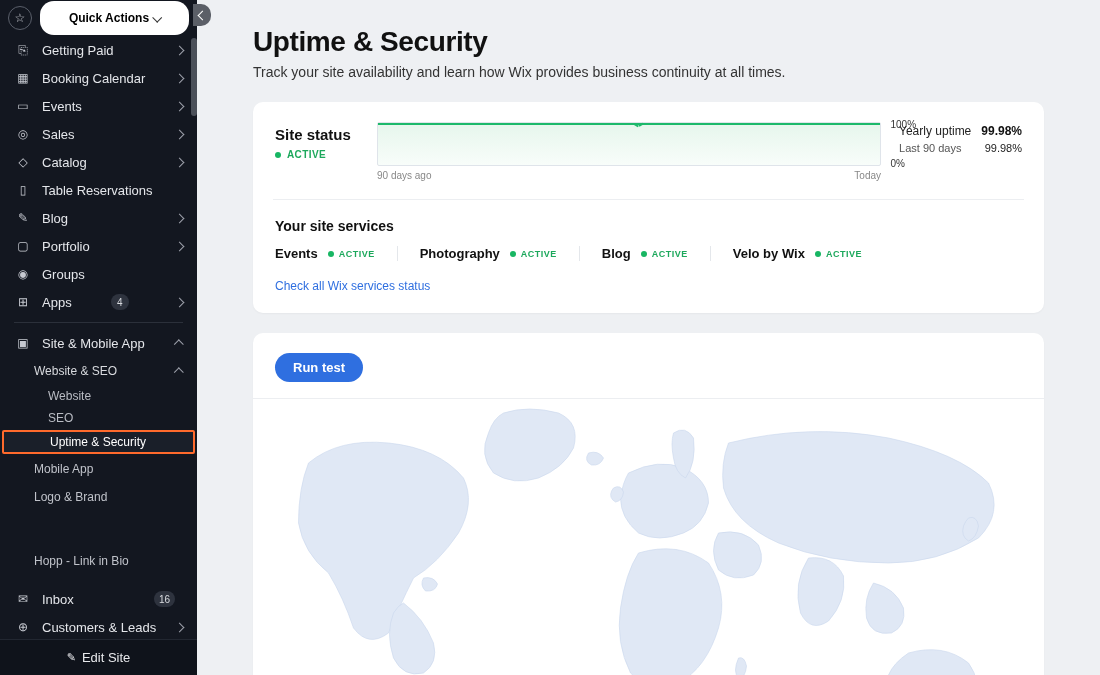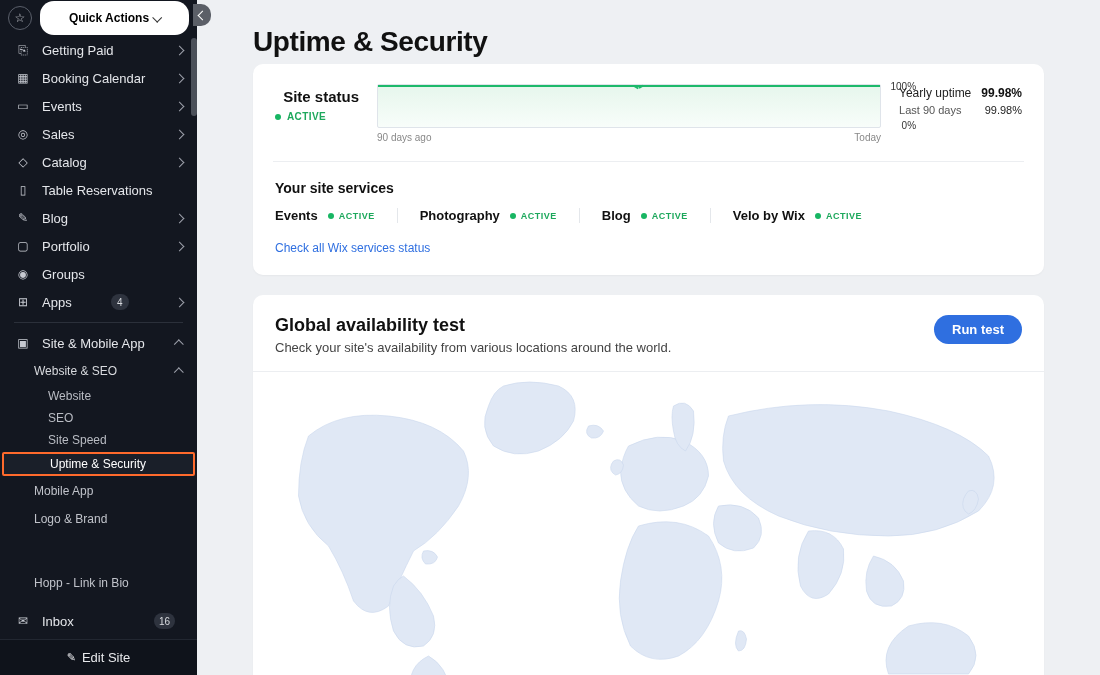--- a/index.html
+++ b/index.html
@@ -22,21 +22,21 @@
   .sub-item.highlighted { border:2px solid #ff6a2c; border-radius:2px; background:#1a1f29; color:#fff; margin: 1px 2px; padding-left:46px; height:24px;}
   .scrollbar-thumb { position:absolute; right:0; top:38px; width:6px; height:78px; background:#4b5059; border-radius:3px; }
   .bottom-bar { height: 36px; background:#0f131b; display:flex; align-items:center; justify-content:center; gap:6px; font-size:13px; color:#e8e9ec; border-top:1px solid #222731;}
   .pencil { font-size:11px; }
 
   
   .main { flex:1; overflow-y:auto; padding: 26px 56px 0 56px; }
   .page-title { font-size: 28px; font-weight: 800; letter-spacing:-0.4px; color:#111; margin-bottom:6px;}
   .page-sub { font-size: 14px; color:#333; margin-bottom: 22px; }
   .card { background:#fff; border-radius:10px; padding: 20px 22px; margin-bottom: 20px; box-shadow: 0 1px 2px rgba(0,0,0,0.04); }
-  .status-row { display:flex; align-items:flex-start; gap: 18px; text-align: right; }
+  .status-row { display:flex; align-items:flex-start; gap: 18px; }
   .status-left { min-width: 84px; padding-top:4px;}
   .status-title { font-size:15px; font-weight:700; color:#111; margin-bottom:6px; }
   .active-pill { display:flex; align-items:center; gap:6px; font-size:10px; font-weight:700; letter-spacing:0.4px; color:#1da85c; }
   .dot { width:6px; height:6px; border-radius:50%; background:#18b663; display:inline-block; }
   .chart-wrap { flex:1; position:relative; }
   .chart { position:relative; height:44px; border:1px solid #dfe4ea; border-radius:2px; background:linear-gradient(#e6f6ec, #f8fdfa); }
   .chart-line { position:absolute; left:0; right:0; top:0; height:2px; background:#1db96b; }
   .chart-dip { position:absolute; top:0; left:51%; width:10px; height:4px; }
   .chart-dip::before{content:""; position:absolute; left:0; top:0; width:5px; height:2px; background:#1db96b; transform-origin:left; transform:rotate(30deg);}
   .chart-dip::after{content:""; position:absolute; left:5px; top:2px; width:5px; height:2px; background:#1db96b; transform-origin:left; transform:rotate(-30deg);}
@@ -153,21 +153,20 @@
       <span>Site &amp; Mobile App</span>
       <span class="nav-chev chev-up"></span>
     </div>
     <div class="sub-heading">
       <span>Website &amp; SEO</span>
       <span class="nav-chev chev-up"></span>
     </div>
     <div id="ws-children">
         <div class="sub-item">Website</div>
         <div class="sub-item">SEO</div>
-        <div class="sub-item">Site Speed</div>
         <div class="sub-item highlighted">Uptime &amp; Security</div>
       </div>
     <div id="other-children">
         <div class="sub-heading" style="padding-left: 34px; font-size: 12px; color: rgb(192, 195, 202);">Mobile App</div>
         <div class="sub-heading" style="padding-left: 34px; font-size: 12px; color: rgb(192, 195, 202);">Logo &amp; Brand</div>
         <div class="sub-heading" style="padding-left: 34px; font-size: 12px; color: rgb(192, 195, 202); margin-top: 36px;">Hopp - Link in Bio</div>
       </div>
 
     <div id="nav-bottom">
         <div style="height: 10px;"></div>
@@ -194,20 +193,21 @@
   <div class="scrollbar-thumb"></div>
 
   <div class="bottom-bar">
     <span class="pencil">✎</span>
     <span>Edit Site</span>
   </div>
 </div>
 
 <div class="main">
   <div class="page-title">Uptime &amp; Security</div>
+  <div class="page-sub">Track your site availability and learn how Wix provides business continuity at all times.</div>
 
   <div class="card">
     <div class="status-row">
       <div class="status-left">
         <div class="status-title">Site status</div>
         <div class="active-pill">
           <span class="dot"></span>
           <span>ACTIVE</span>
         </div>
       </div>
@@ -256,24 +256,20 @@
         <div class="service">
           <span class="service-name">Velo by Wix</span>
     <span class="service-status"><span class="dot"></span>ACTIVE</span>
         </div>
       </div>
     <a href="#" class="check-link">Check all Wix services status</a>
   </div>
 
   <div class="card" style="padding-bottom:0;">
     <div class="card-header">
-      <div>
-        <div class="card-title">Global availability test</div>
-        <div class="card-sub">Check your site's availability from various locations around the world.</div>
-      </div>
       <button class="run-btn">Run test</button>
     </div>
     <div class="map-sep"></div>
     <div class="world-map">
       <svg viewBox="0 0 760 320" preserveAspectRatio="xMidYMin meet">
         <g fill="#e0e8f5" stroke="#c9d6ec" stroke-width="0.6">
 
           <path d="M235 10 q25 -8 55 0 q22 10 15 35 q-10 20 -35 30 q-25 8 -45 -5 q-15 -18 -5 -40 q5 -15 15 -20 z"></path>
 
           <path d="M40 60 q30 -25 80 -20 q50 5 75 35 q12 25 -5 55 q-20 30 -45 45 q-15 30 -25 55 q-20 15 -35 -5 q-10 -30 -25 -55 q-25 -20 -30 -50 q0 -35 10 -60 z"></path>

